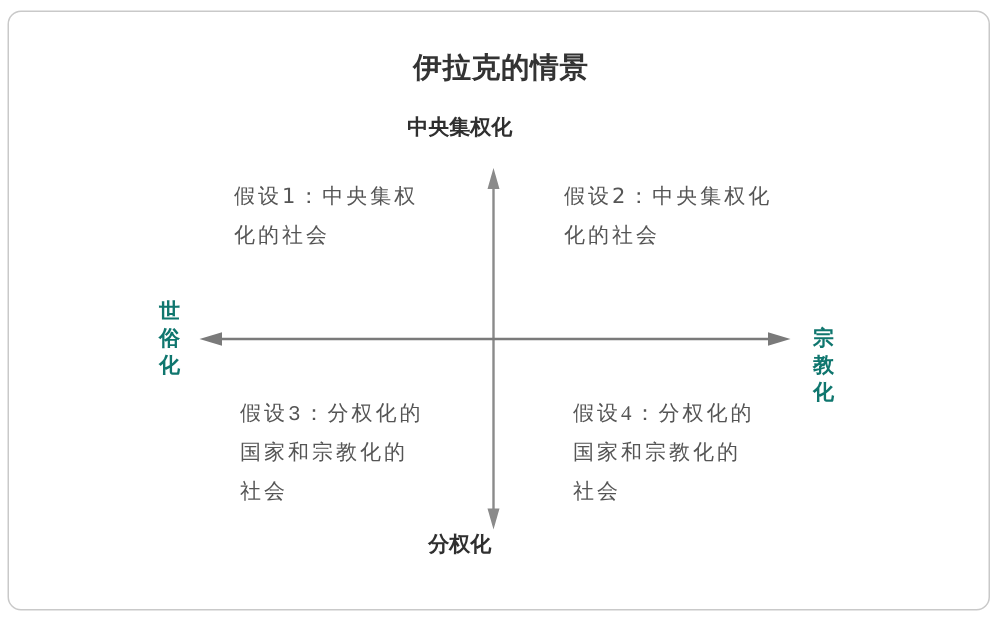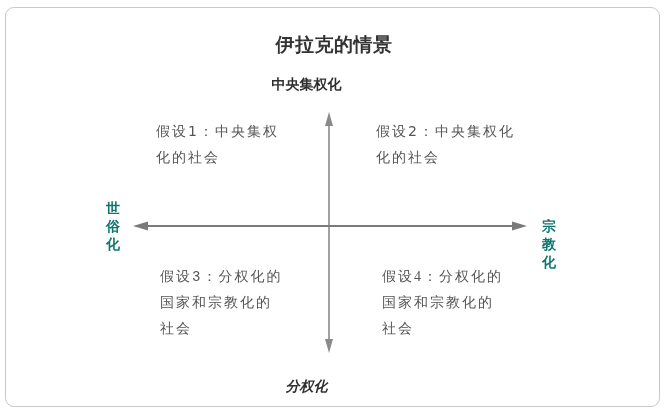--- a/index.html
+++ b/index.html
@@ -40,21 +40,21 @@
   .axis-top, .axis-bottom {
     position: absolute;
     left: 0;
     width: 613px;
     text-align: center;
     font-size: 14px;
     font-weight: bold;
     color: #2f2f2f;
   }
   .axis-top { top: 76px; }
-  .axis-bottom { top: 378px; font-style: italic; }
+  .axis-bottom { top: 354px; }
   .axis-side {
     position: absolute;
     font-size: 14px;
     font-weight: bold;
     color: #0f766e;
     line-height: 18px;
     width: 16px;
     text-align: center;
     word-break: break-all;
   }

